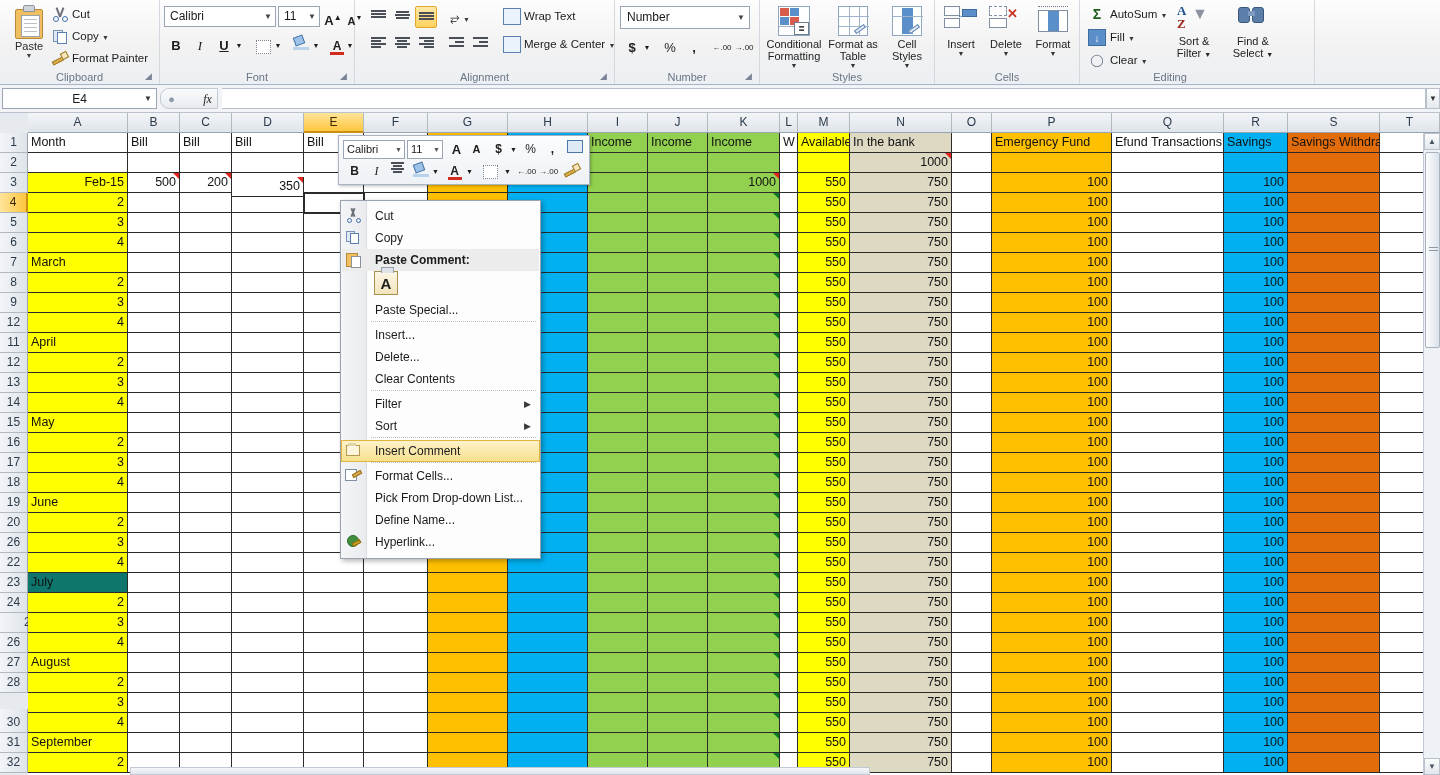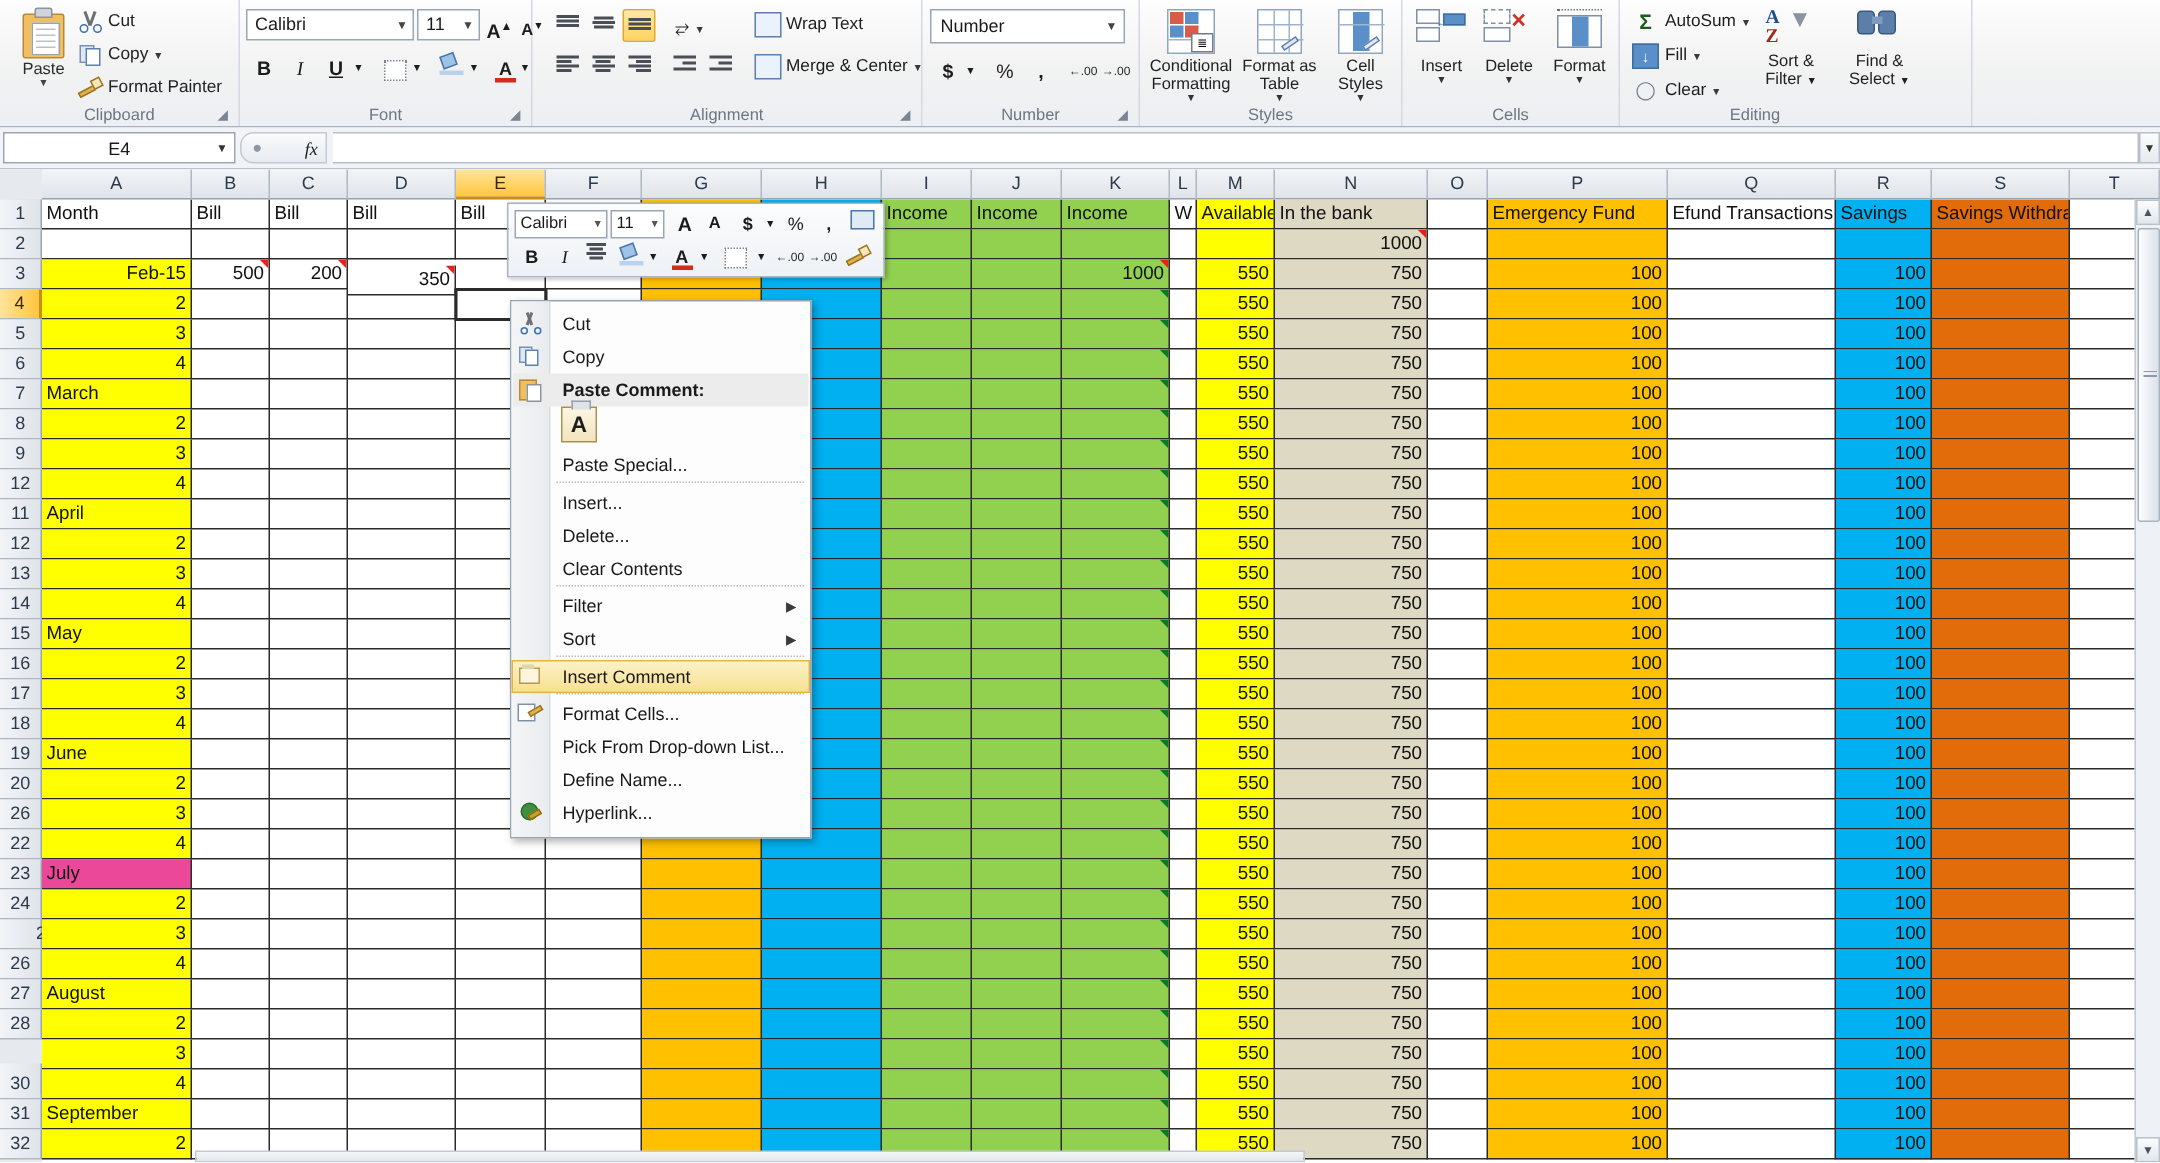--- a/index.html
+++ b/index.html
@@ -1229,21 +1229,21 @@
         <div class="cell r cmt-green" style="left: 680px; top: 420px; width: 72px; background: rgb(146, 208, 80);"></div>
         <div class="cell " style="left: 752px; top: 420px; width: 18px;"></div>
         <div class="cell r" style="left: 770px; top: 420px; width: 52px; background: rgb(255, 255, 0);">550</div>
         <div class="cell r" style="left: 822px; top: 420px; width: 102px; background: rgb(221, 217, 195);">750</div>
         <div class="cell " style="left: 924px; top: 420px; width: 40px;"></div>
         <div class="cell r" style="left: 964px; top: 420px; width: 120px; background: rgb(255, 192, 0);">100</div>
         <div class="cell " style="left: 1084px; top: 420px; width: 112px;"></div>
         <div class="cell r" style="left: 1196px; top: 420px; width: 64px; background: rgb(0, 176, 240);">100</div>
         <div class="cell " style="left: 1260px; top: 420px; width: 92px; background: rgb(227, 108, 10);"></div>
         <div class="cell l" style="left: 1352px; top: 420px; width: 60px;"></div>
-        <div class="cell l" style="left: 0px; top: 440px; width: 100px; background: #ec4899;">July</div>
+        <div class="cell l" style="left: 0px; top: 440px; width: 100px; background: #0f766e;">July</div>
         <div class="cell r" style="left: 100px; top: 440px; width: 52px;"></div>
         <div class="cell r" style="left: 152px; top: 440px; width: 52px;"></div>
         <div class="cell r" style="left: 204px; top: 440px; width: 72px;"></div>
         <div class="cell r" style="left: 276px; top: 440px; width: 60px;"></div>
         <div class="cell r" style="left: 336px; top: 440px; width: 64px;"></div>
         <div class="cell " style="left: 400px; top: 440px; width: 80px; background: rgb(255, 192, 0);"></div>
         <div class="cell " style="left: 480px; top: 440px; width: 80px; background: rgb(0, 176, 240);"></div>
         <div class="cell " style="left: 560px; top: 440px; width: 60px; background: rgb(146, 208, 80);"></div>
         <div class="cell " style="left: 620px; top: 440px; width: 60px; background: rgb(146, 208, 80);"></div>
         <div class="cell r cmt-green" style="left: 680px; top: 440px; width: 72px; background: rgb(146, 208, 80);"></div>

